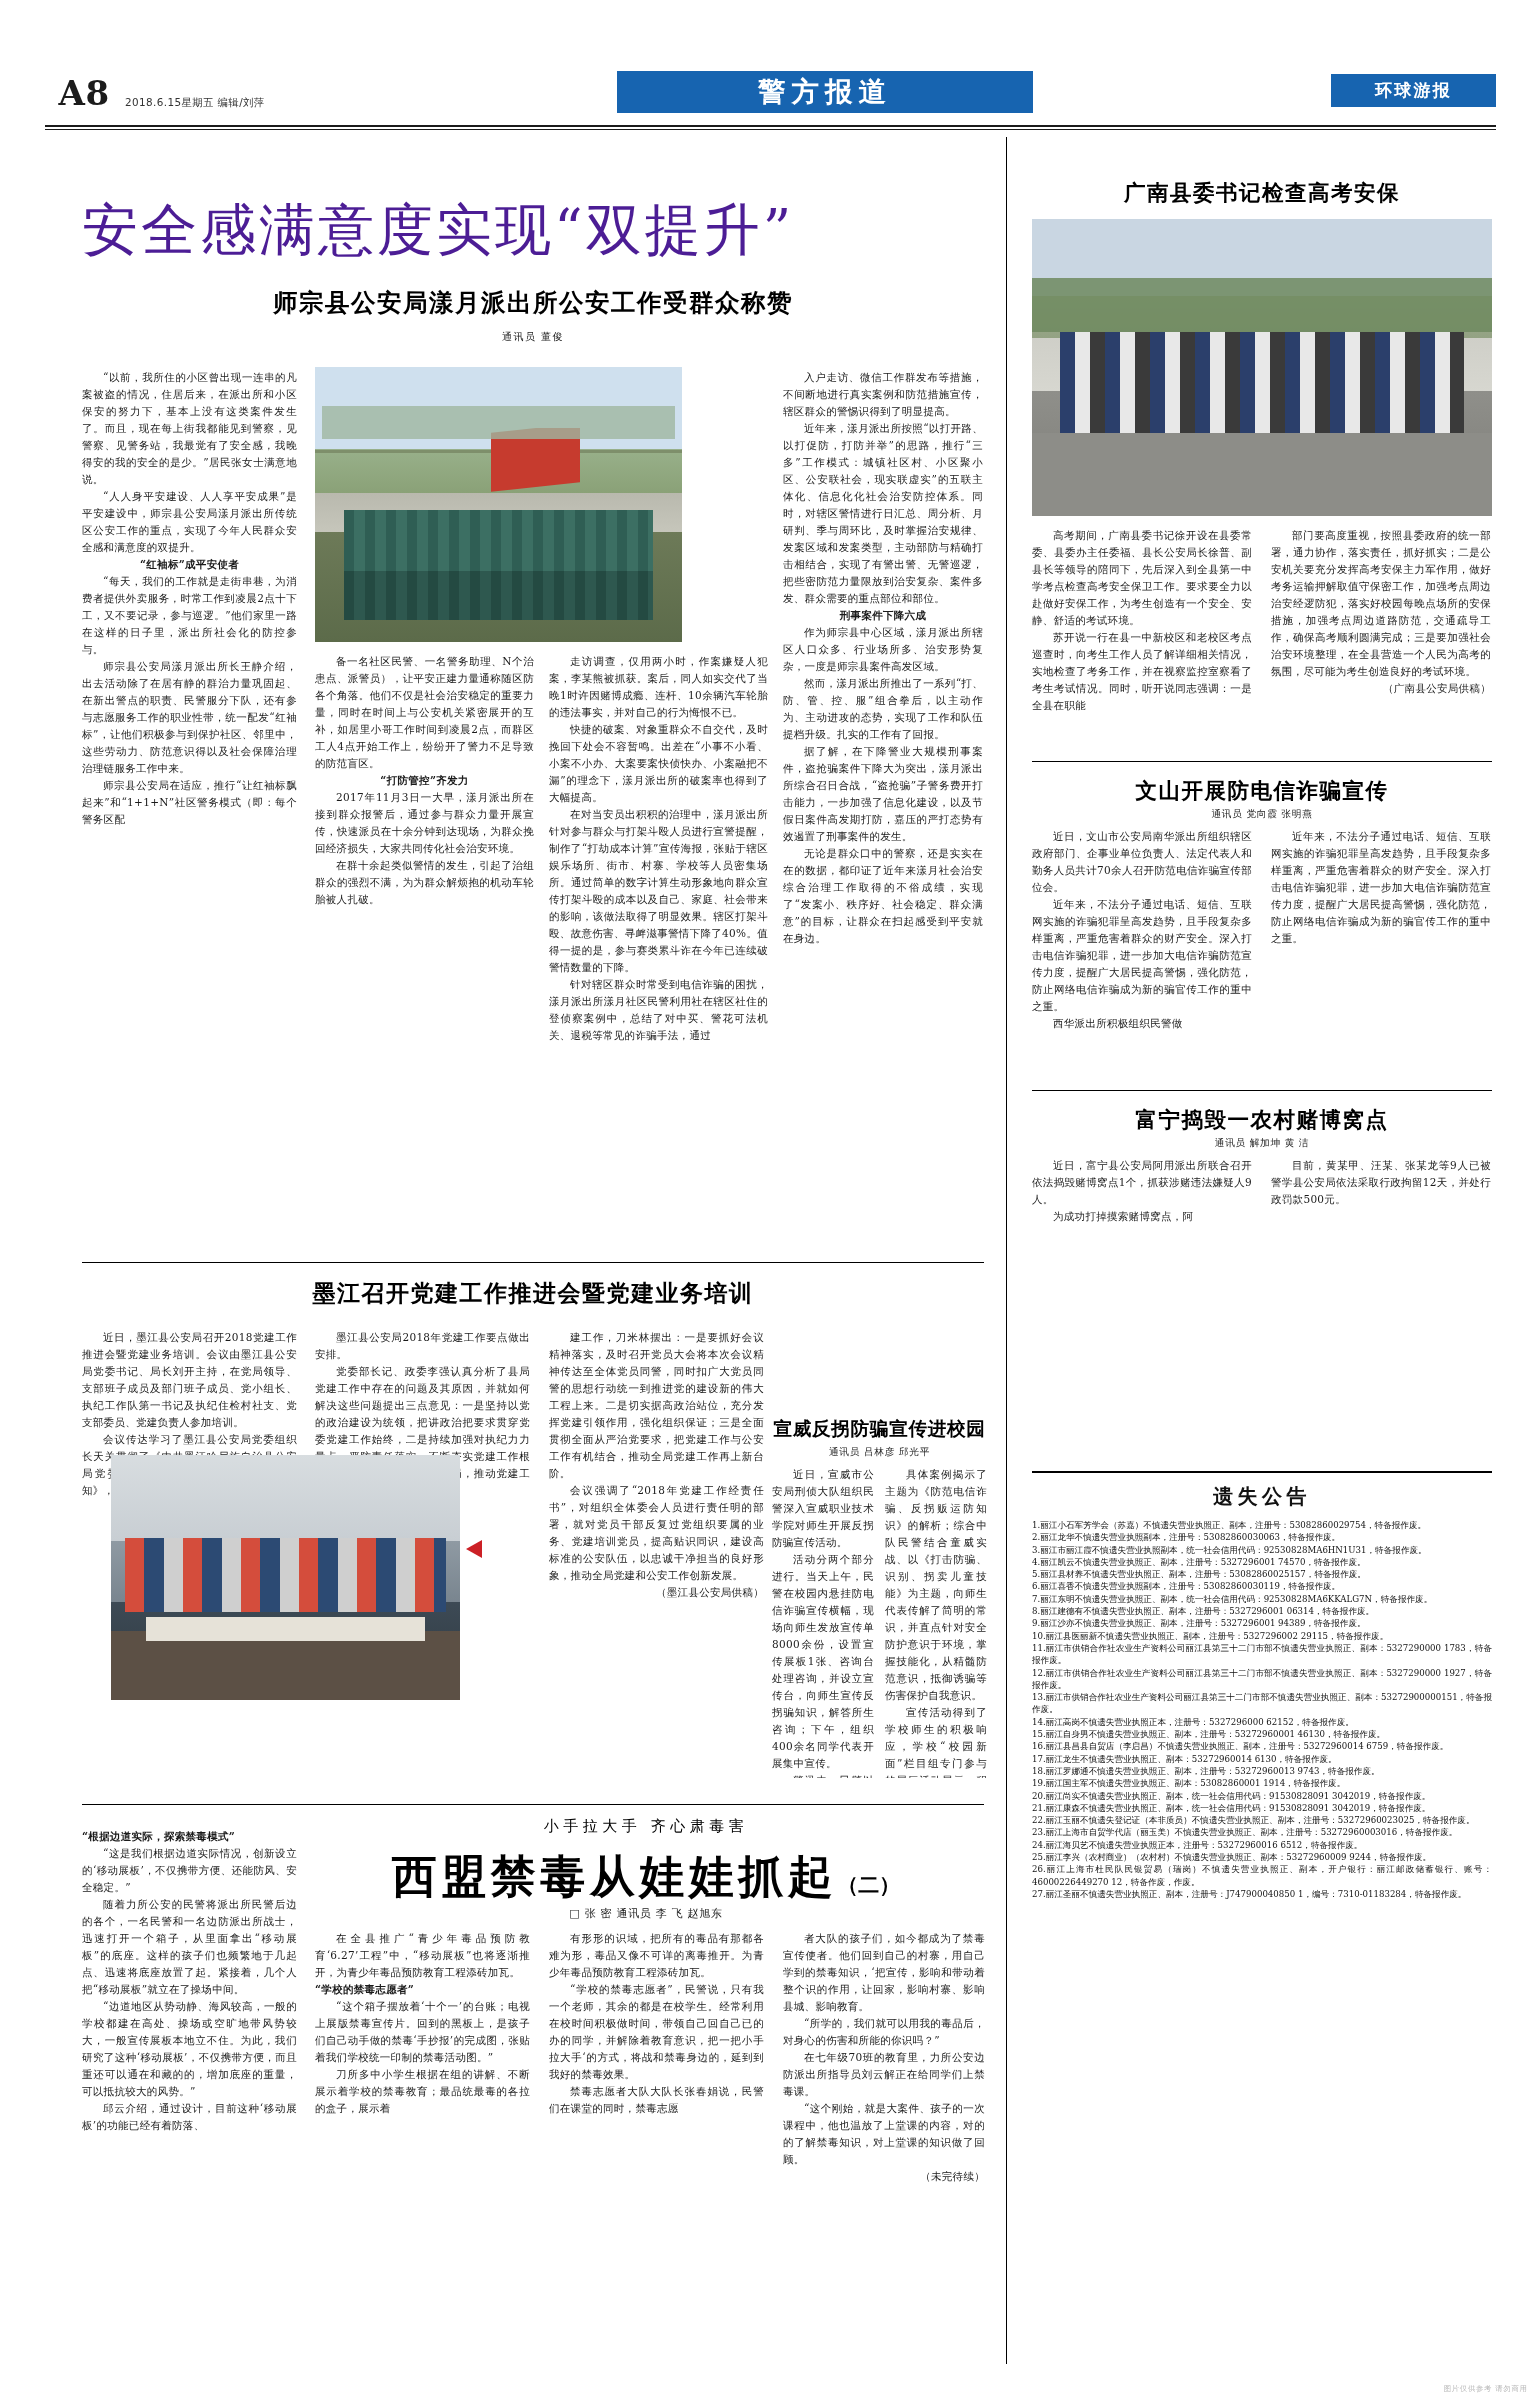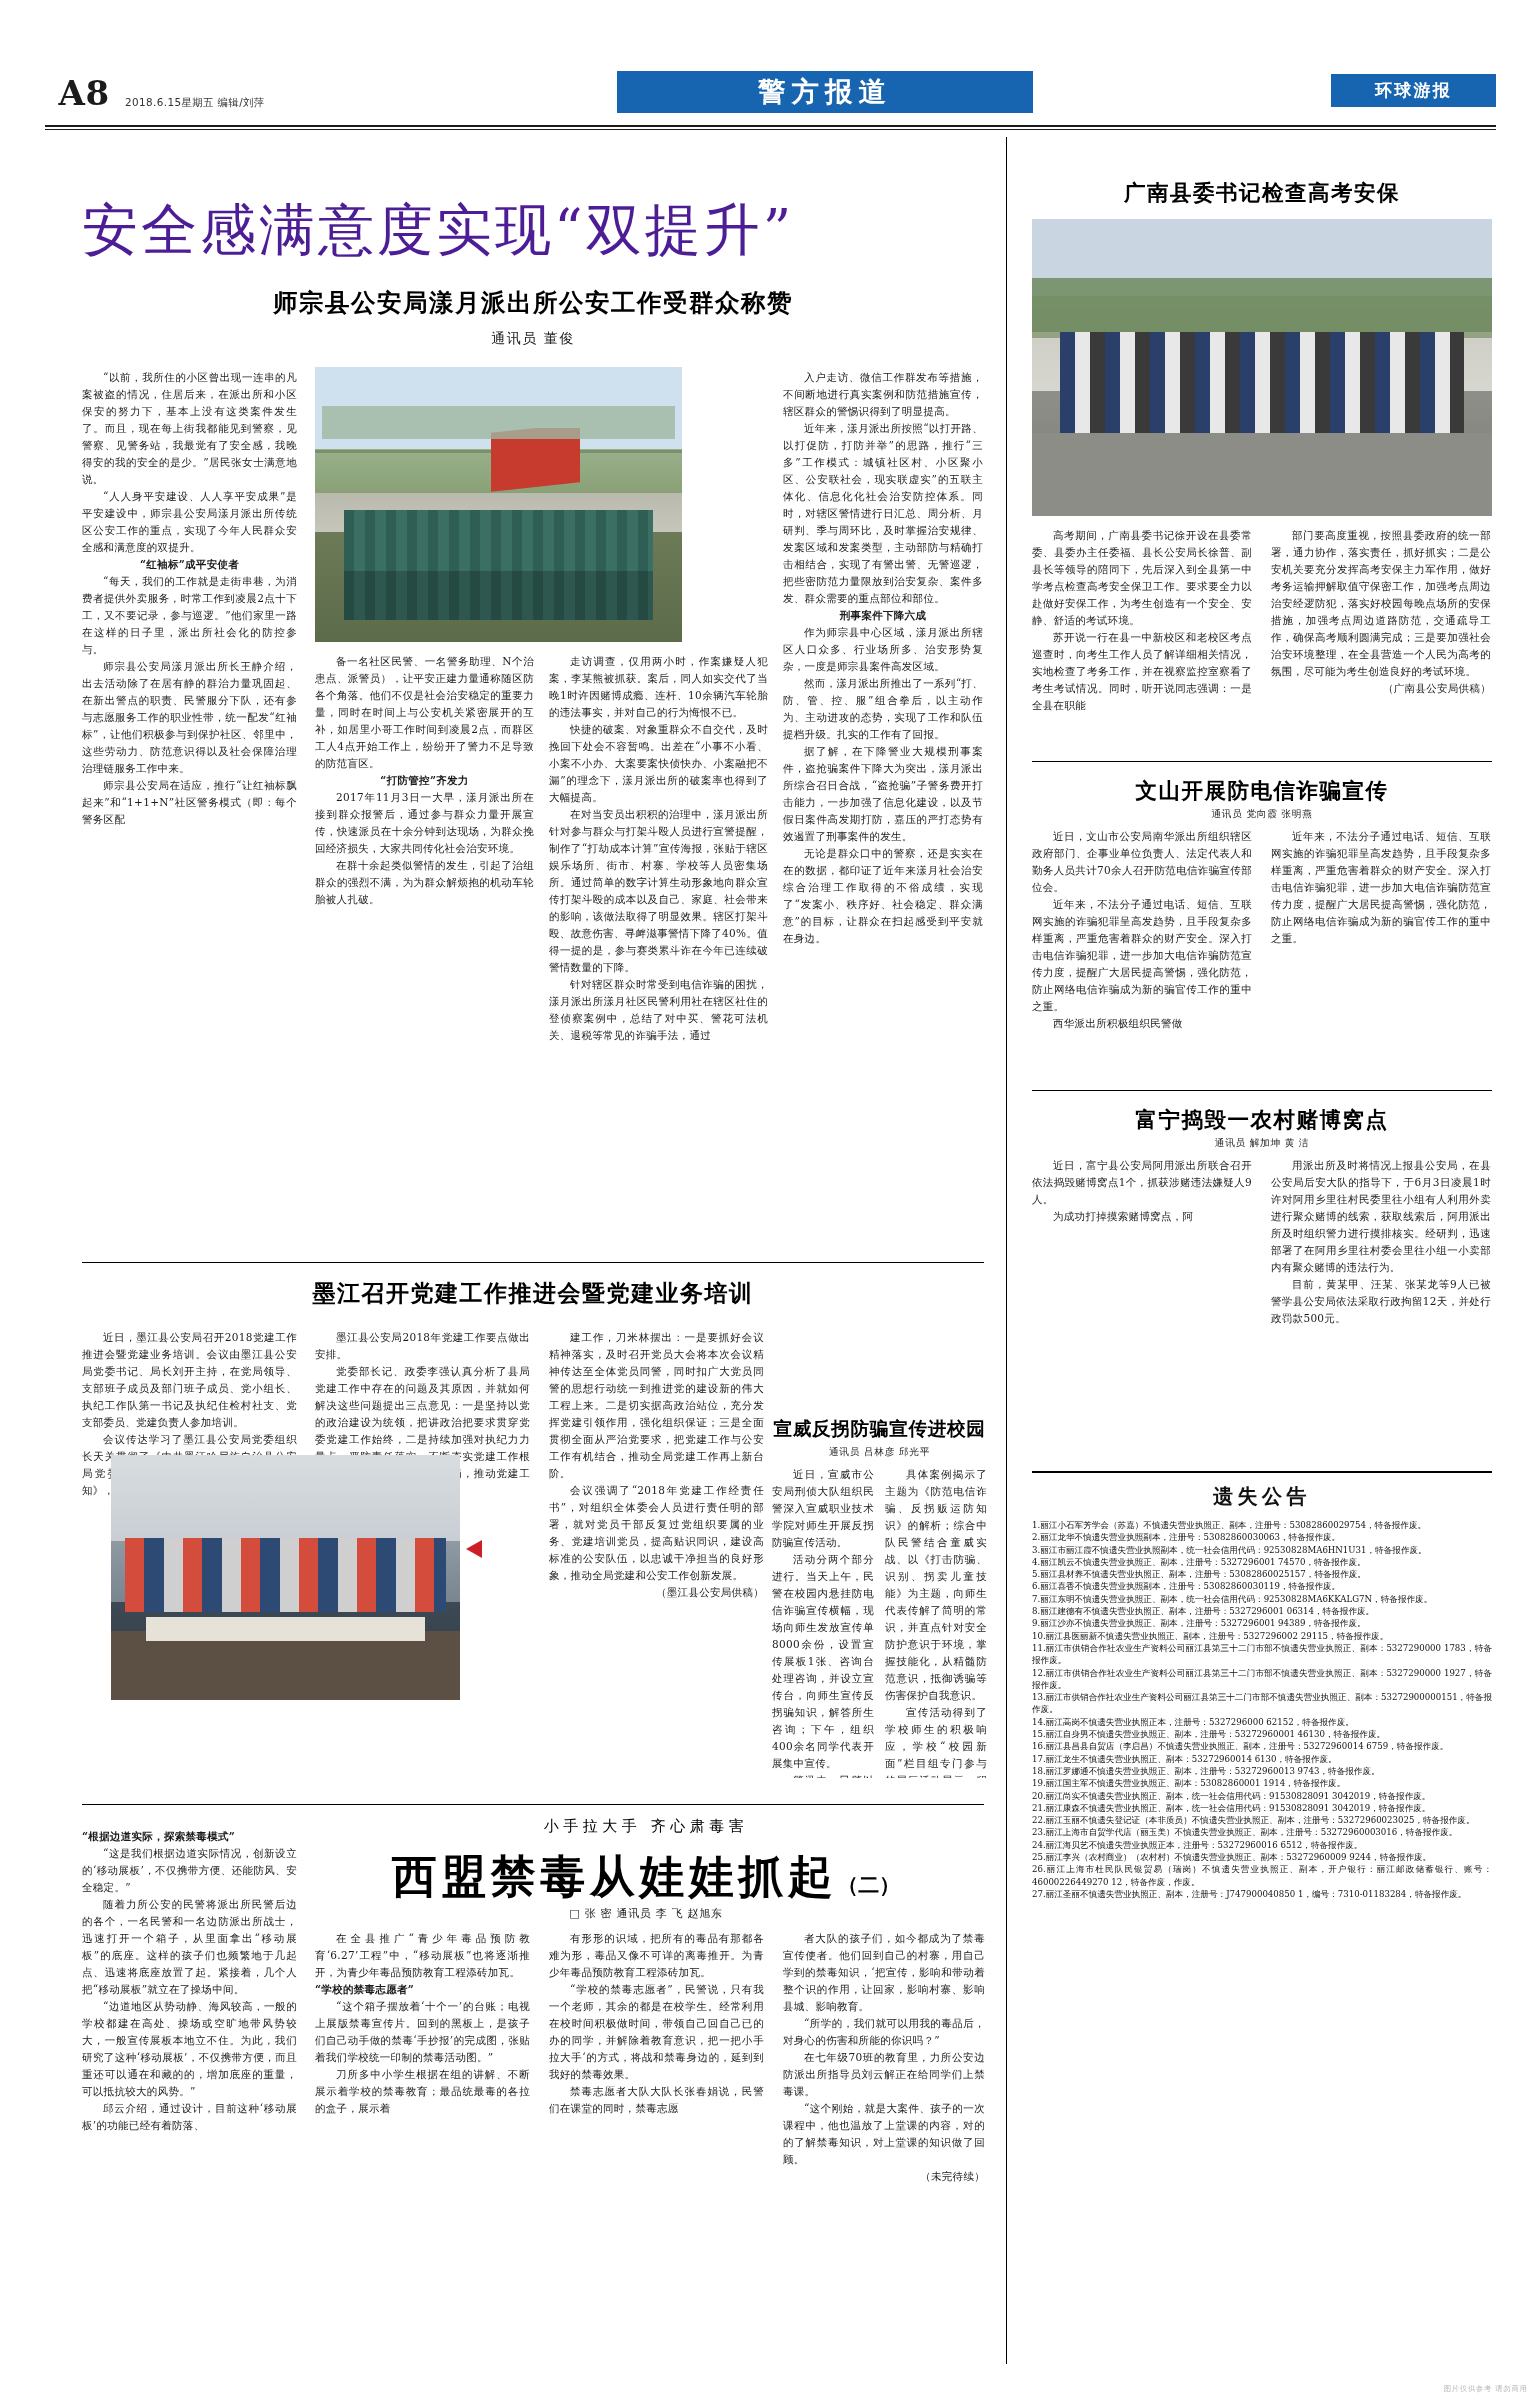--- a/index.html
+++ b/index.html
@@ -56,21 +56,21 @@
     color:#4c1d95;
   }
   .sub-main {
     position:absolute; left:82px; top:286px; width:902px;
     text-align:center;
     font-family:"DejaVu Serif", serif;
     font-size:24.5px; font-weight:bold; letter-spacing:1.5px; color:#000;
   }
   .byline-main {
     position:absolute; left:82px; top:330px; width:902px;
-    text-align:center; font-size:14px; color:#222; letter-spacing:1.5px;
+    text-align:center; font-size:10px; color:#222; letter-spacing:1.5px;
   }
 
   
   .body-col {
     position:absolute;
     font-family:"DejaVu Serif", serif;
     font-size:10.5px;
     line-height:17px;
     text-align:justify;
     color:#1a1a1a;
@@ -292,21 +292,20 @@
 
   <div class="hr" style="left:1032px; top:1090px; width:460px;"></div>
 
   <div class="sec-head" style="left:1032px; top:1105px; width:460px; font-size:21.5px; letter-spacing:1.5px;">富宁捣毁一农村赌博窝点</div>
   <div class="sec-byline" style="left:1032px; top:1137px; width:460px;">通讯员 解加坤 黄 洁</div>
   <div class="body-col" style="left:1032px; top:1157px; width:220px; height:312px;">
     <p>近日，富宁县公安局阿用派出所联合召开依法捣毁赌博窝点1个，抓获涉赌违法嫌疑人9人。</p>
     <p>为成功打掉摸索赌博窝点，阿</p>
   </div>
   <div class="body-col" style="left:1271px; top:1157px; width:220px; height:312px;">
-    <p>用派出所及时将情况上报县公安局，在县公安局后安大队的指导下，于6月3日凌晨1时许对阿用乡里往村民委里往小组有人利用外卖进行聚众赌博的线索，获取线索后，阿用派出所及时组织警力进行摸排核实。经研判，迅速部署了在阿用乡里往村委会里往小组一小卖部内有聚众赌博的违法行为。</p>
     <p>目前，黄某甲、汪某、张某龙等9人已被警学县公安局依法采取行政拘留12天，并处行政罚款500元。</p>
   </div>
 
   <div class="hr-thick" style="left:1032px; top:1471px; width:460px;"></div>
 
   <div class="notice-head" style="left:1032px; top:1483px; width:460px;">遗失公告</div>
 
   <div class="notice-body" id="notices-list" style="left:1032px; top:1519px; width:460px; height:831px;">
       <p>1.丽江小石军芳学会（苏嘉）不慎遗失营业执照正、副本，注册号：53082860029754，特备报作废。</p>
       <p>2.丽江龙华不慎遗失营业执照副本，注册号：53082860030063，特备报作废。</p>

